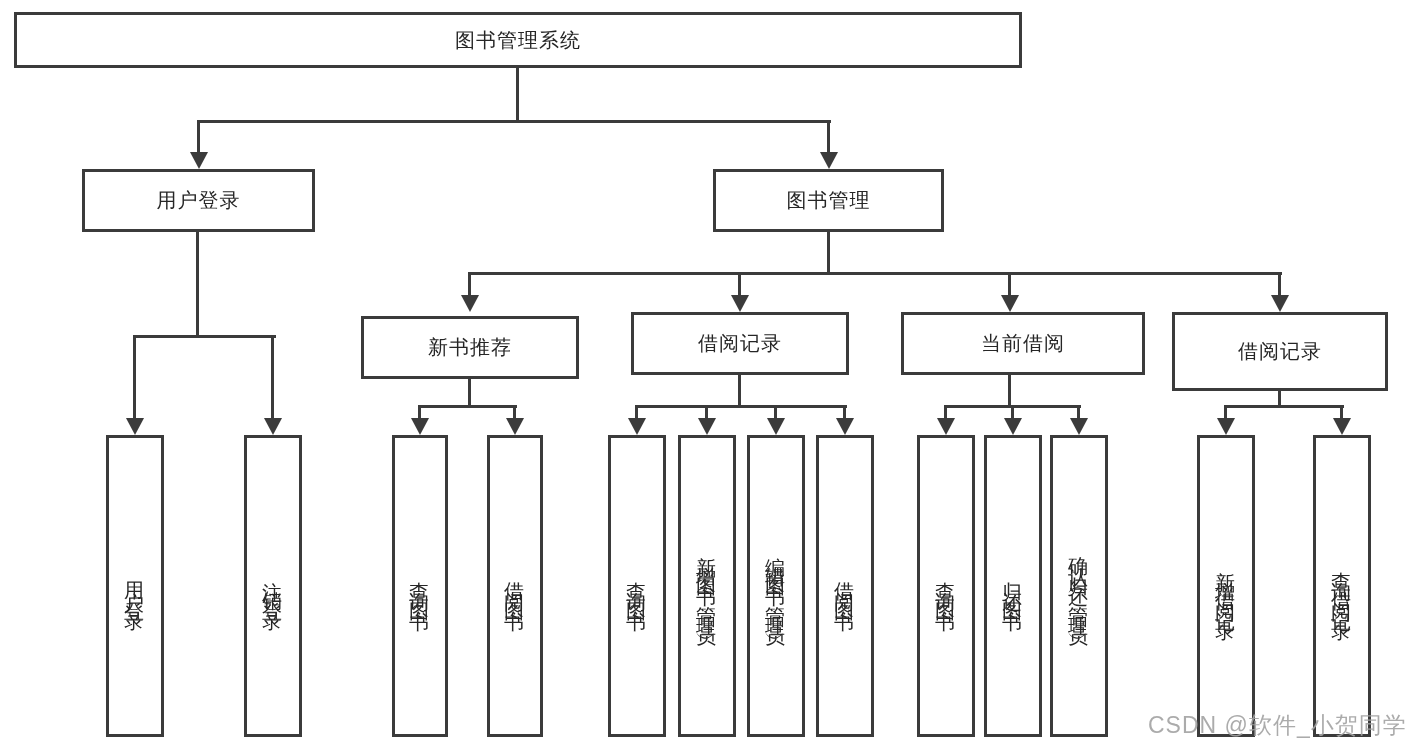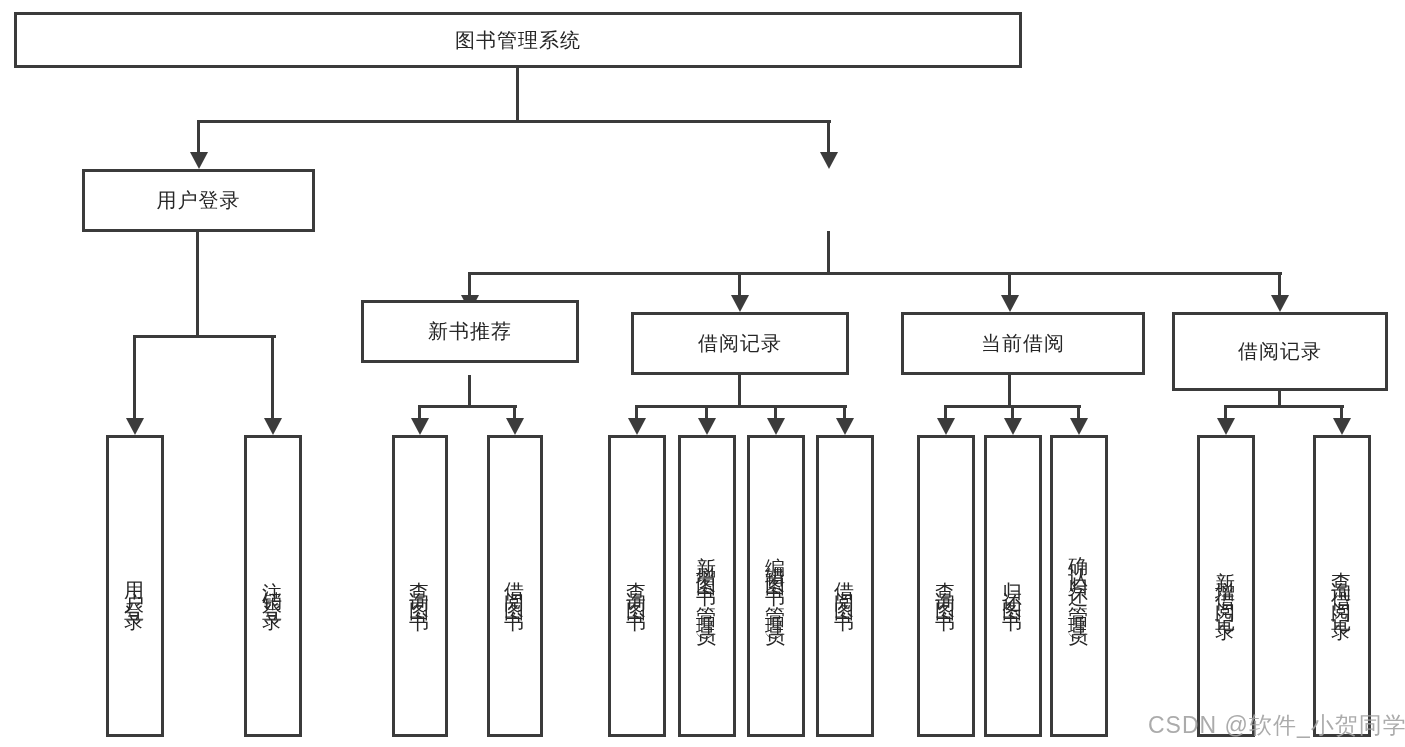--- a/index.html
+++ b/index.html
@@ -98,22 +98,23 @@
   <div class="vl" style="left:1278px;top:375px;height:33px"></div>
   <div class="hl" style="left:1224px;top:405px;width:120px"></div>
   <div class="vl" style="left:1224px;top:405px;height:16px"></div>
   <div class="ar" style="left:1217px;top:418px"></div>
   <div class="vl" style="left:1340px;top:405px;height:16px"></div>
   <div class="ar" style="left:1333px;top:418px"></div>
 
   <div class="node" style="left:14px;top:12px;width:1008px;height:56px">图书管理系统</div>
 
   <div class="node" style="left:82px;top:169px;width:233px;height:63px">用户登录</div>
+  <div class="node" style="left:713px;top:169px;width:231px;height:63px">图书管理</div>
 
-  <div class="node" style="left:361px;top:300px;width:218px;height:63px">新书推荐</div>
+  <div class="node" style="left:361px;top:316px;width:218px;height:63px">新书推荐</div>
   <div class="node" style="left:631px;top:312px;width:218px;height:63px">借阅记录</div>
   <div class="node" style="left:901px;top:312px;width:244px;height:63px">当前借阅</div>
   <div class="node" style="left:1172px;top:312px;width:216px;height:79px">借阅记录</div>
 
   <div class="vnode" style="left:106px;top:435px;width:58px;height:302px">用户登录</div>
   <div class="vnode" style="left:244px;top:435px;width:58px;height:302px">注销登录</div>
 
   <div class="vnode" style="left:392px;top:435px;width:56px;height:302px">查询图书</div>
   <div class="vnode" style="left:487px;top:435px;width:56px;height:302px">借阅图书</div>
 

